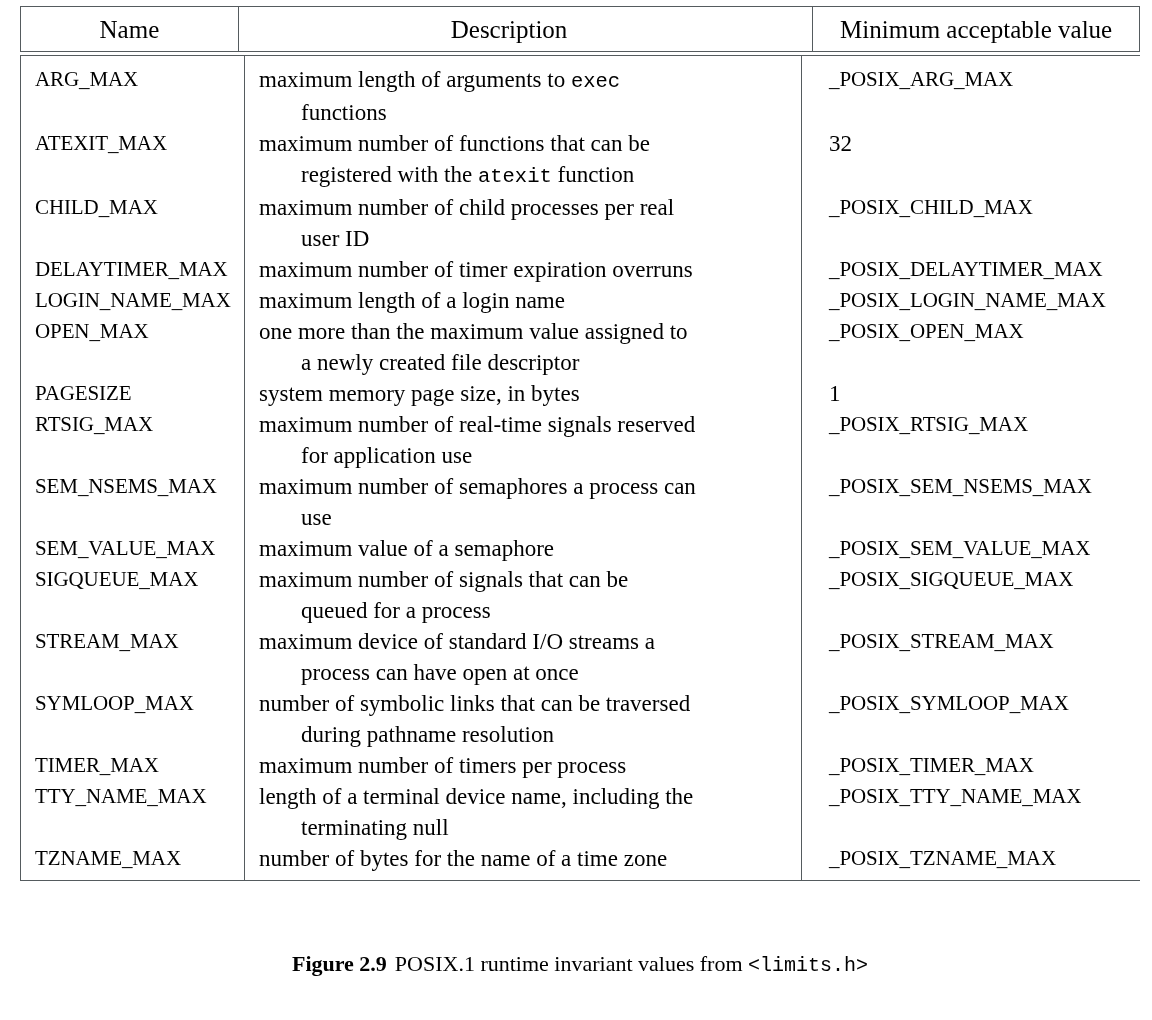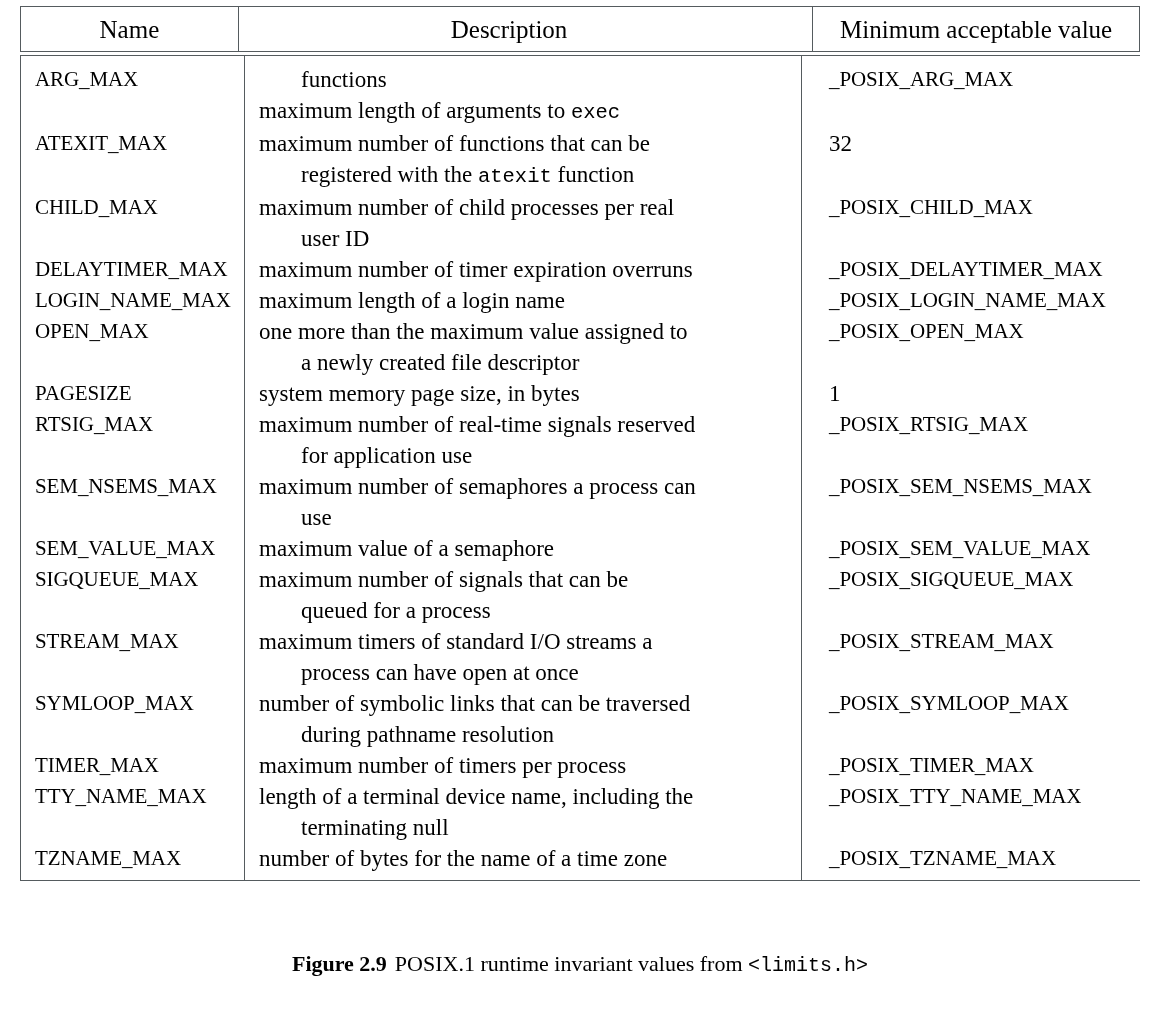--- a/index.html
+++ b/index.html
@@ -163,22 +163,22 @@
     <div class="double-rule"></div>
 
     <div class="tbody" id="table-body">
       <div class="col-divider-1"></div>
       <div class="col-divider-2"></div>
     <div class="row">
           <div class="cell-name">
             <span class="mono">ARG_MAX</span>
           </div>
           <div class="cell-desc">
+            <div class="desc-line"><span>maximum length of arguments to </span><span class="code">exec</span></div>
             <div class="desc-line cont"><span>functions</span></div>
-            <div class="desc-line"><span>maximum length of arguments to </span><span class="code">exec</span></div>
           </div>
           <div class="cell-value">
             <span class="mono">_POSIX_ARG_MAX</span>
           </div>
         </div>
         <div class="row">
           <div class="cell-name">
             <span class="mono">ATEXIT_MAX</span>
           </div>
           <div class="cell-desc">
@@ -291,21 +291,21 @@
           </div>
           <div class="cell-value">
             <span class="mono">_POSIX_SIGQUEUE_MAX</span>
           </div>
         </div>
         <div class="row">
           <div class="cell-name">
             <span class="mono">STREAM_MAX</span>
           </div>
           <div class="cell-desc">
-            <div class="desc-line"><span>maximum timers of standard I/O streams a</span></div>
+            <div class="desc-line"><span>maximum device of standard I/O streams a</span></div>
             <div class="desc-line cont"><span>process can have open at once</span></div>
           </div>
           <div class="cell-value">
             <span class="mono">_POSIX_STREAM_MAX</span>
           </div>
         </div>
         <div class="row">
           <div class="cell-name">
             <span class="mono">SYMLOOP_MAX</span>
           </div>

